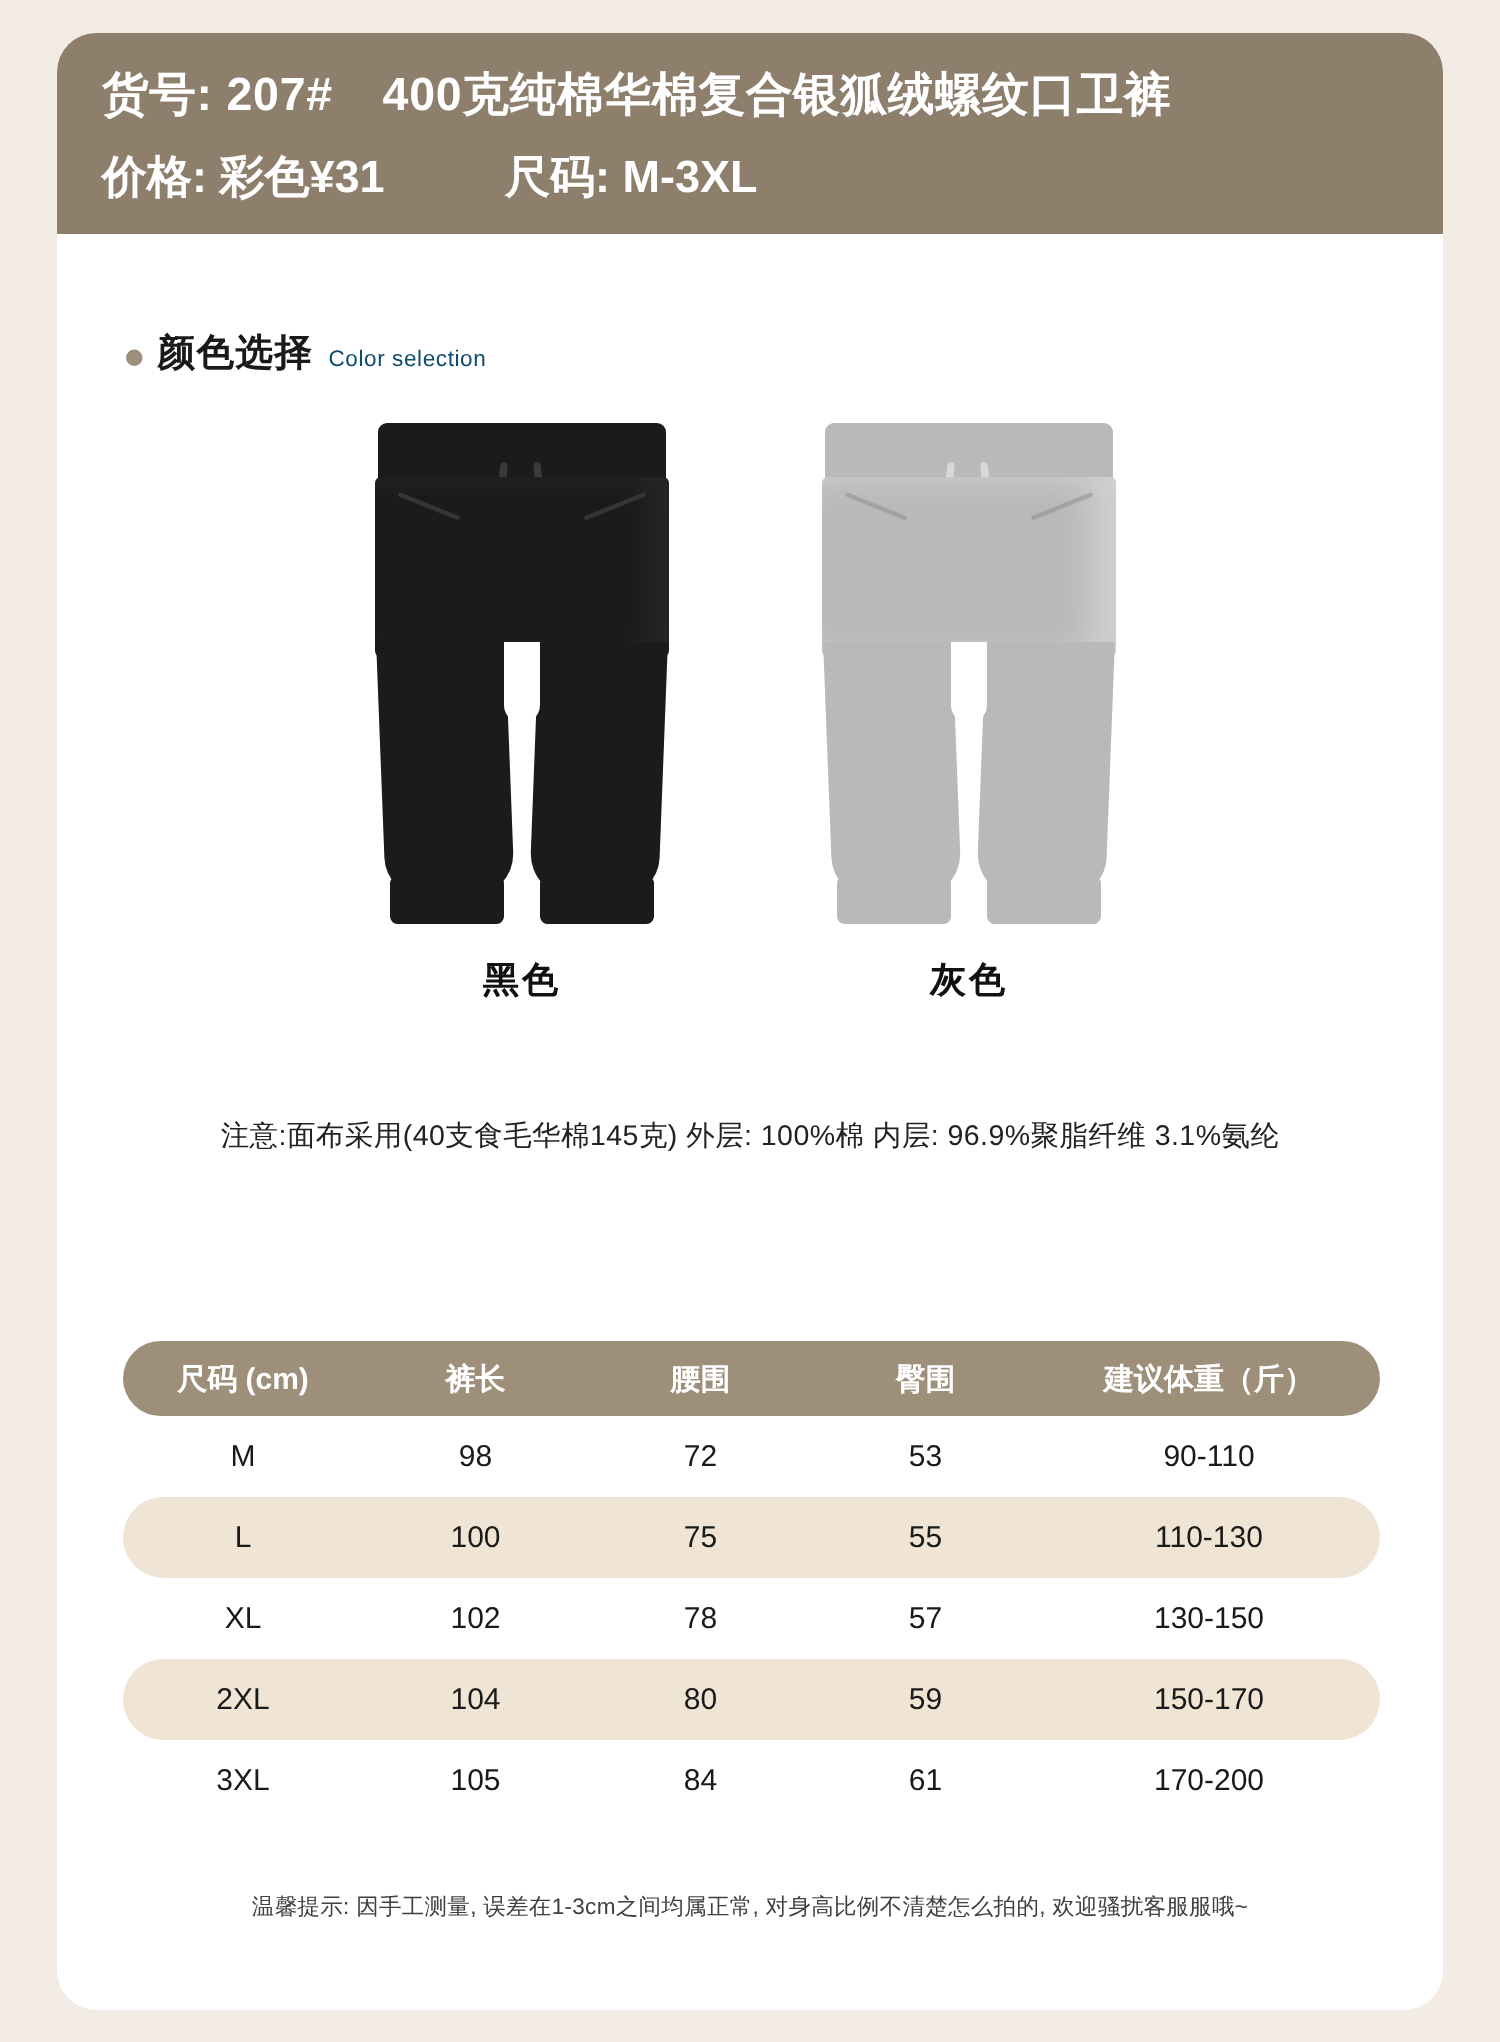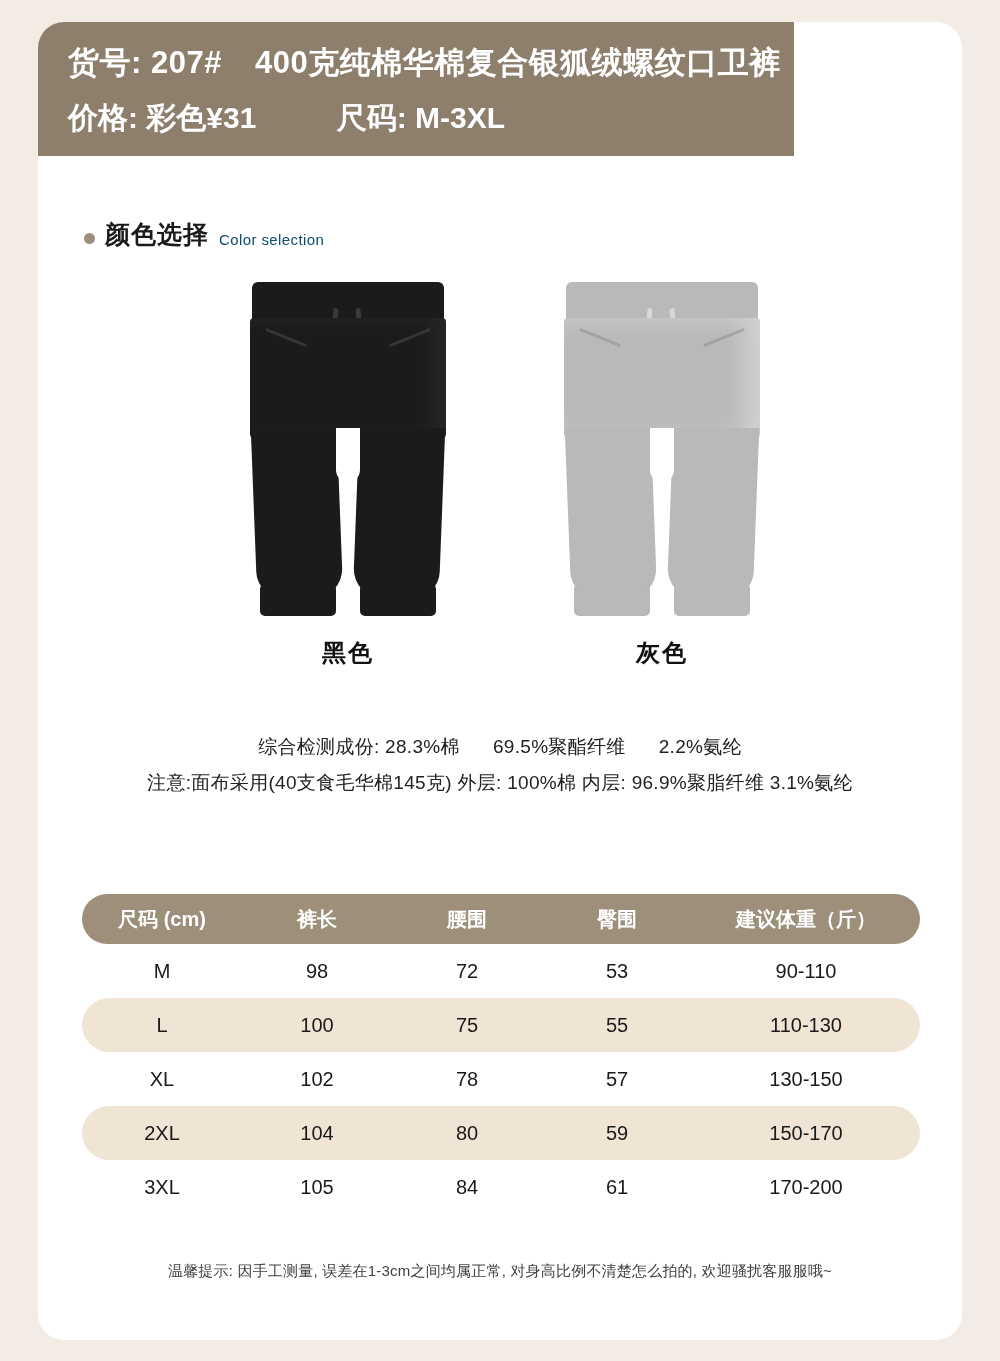--- a/index.html
+++ b/index.html
@@ -20,21 +20,21 @@
     width: 924px; height: 1318px;
     background: #ffffff;
     border-radius: 26px;
     overflow: hidden;
   }
 
   
   .banner {
     position: absolute;
     left: 0; top: 0;
-    width: 756px; height: 134px;
+    width: 924px; height: 134px;
     background: #8d7f6c;
     color: #ffffff;
     padding: 20px 0 0 30px;
   }
   .banner .line1 {
     font-size: 31px;
     font-weight: bold;
     letter-spacing: 0.5px;
     white-space: nowrap;
   }
@@ -81,21 +81,21 @@
     position: absolute;
     left: 0; top: 246px;
     width: 924px; height: 440px;
   }
   .color-item {
     position: absolute;
     width: 300px;
     text-align: center;
   }
   #color-0 { left: 160px; top: 0; }
-  #color-1 { left: 474px; top: 0; }
+  #color-1 { left: 458px; top: 0; }
 
   .pants {
     position: relative;
     width: 300px; height: 355px;
     margin: 0 auto;
   }
   
   .pants .waist {
     position: absolute;
     left: 54px; top: 14px;
@@ -297,27 +297,20 @@
           <div class="crotch"></div>
           <div class="cuff left"></div>
           <div class="cuff right"></div>
         </div>
         <div class="color-label">灰色</div>
       </div>
 
     </div>
 
     <div class="composition">
-      <div class="row1">
-        <span>综合检测成份: 28.3%棉</span>
-        <span class="sp"></span>
-        <span>69.5%聚酯纤维</span>
-        <span class="sp"></span>
-        <span>2.2%氨纶</span>
-      </div>
       <div class="row2">注意:面布采用(40支食毛华棉145克) 外层: 100%棉 内层: 96.9%聚脂纤维 3.1%氨纶</div>
     </div>
 
 
     <div class="size-table">
       <div class="trow header">
         <div class="cell c0">尺码 (cm)</div>
         <div class="cell c1">裤长</div>
         <div class="cell c2">腰围</div>
         <div class="cell c3">臀围</div>

